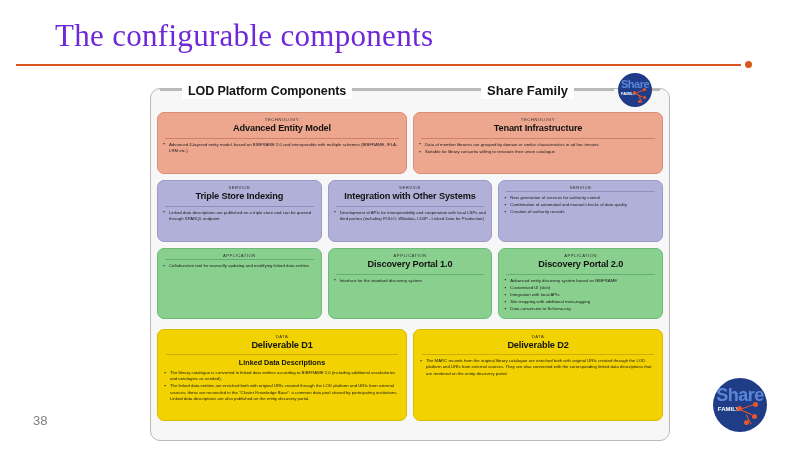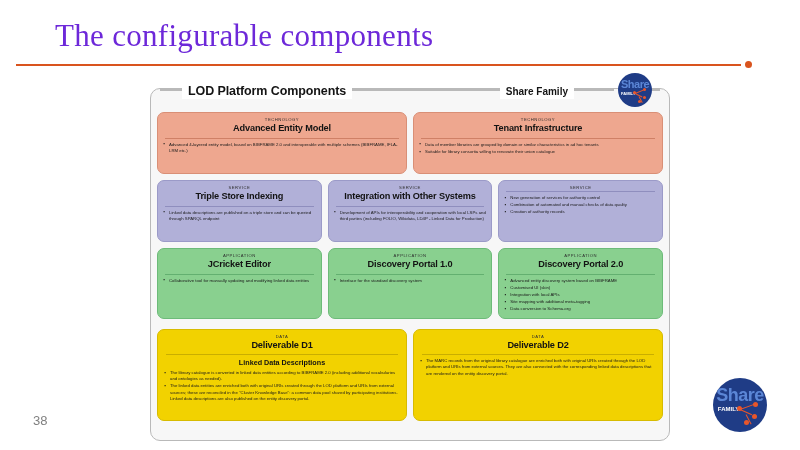--- a/index.html
+++ b/index.html
@@ -59,21 +59,21 @@
     padding: 0 10px;
     pointer-events: none;
   }
   .legend-gap { background: #ffffff; padding: 0 6px; }
   #legend-title {
     font-size: 12.5px; font-weight: bold; color: #141414;
     letter-spacing: -0.1px;
   }
   .legend-line { flex: 1; height: 1.2px; background: #b9b9b9; }
   #legend-share {
-    font-size: 10px; font-weight: bold; color: #141414;
+    font-size: 13px; font-weight: bold; color: #141414;
   }
 
   
   .share-logo {
     position: relative; border-radius: 50%;
     background: #1f3c86;
     overflow: hidden; flex: none;
   }
   .share-logo .sl-share {
     position: absolute; left: 0; right: 0; top: 17%;
@@ -262,21 +262,20 @@
           <li>New generation of services for authority control</li>
           <li>Combination of automated and manual checks of data quality</li>
           <li>Creation of authority records</li>
         </ul>
       </div>
     </div>
 
     <div class="row">
       <div class="card application">
         <div class="card-kicker">APPLICATION</div>
-        <div class="card-title">JCricket Editor</div>
         <div class="card-divider"></div>
         <ul class="card-bullets">
           <li>Collaborative tool for manually updating and modifying linked data entities</li>
         </ul>
       </div>
       <div class="card application">
         <div class="card-kicker">APPLICATION</div>
         <div class="card-title">Discovery Portal 1.0</div>
         <div class="card-divider"></div>
         <ul class="card-bullets">

